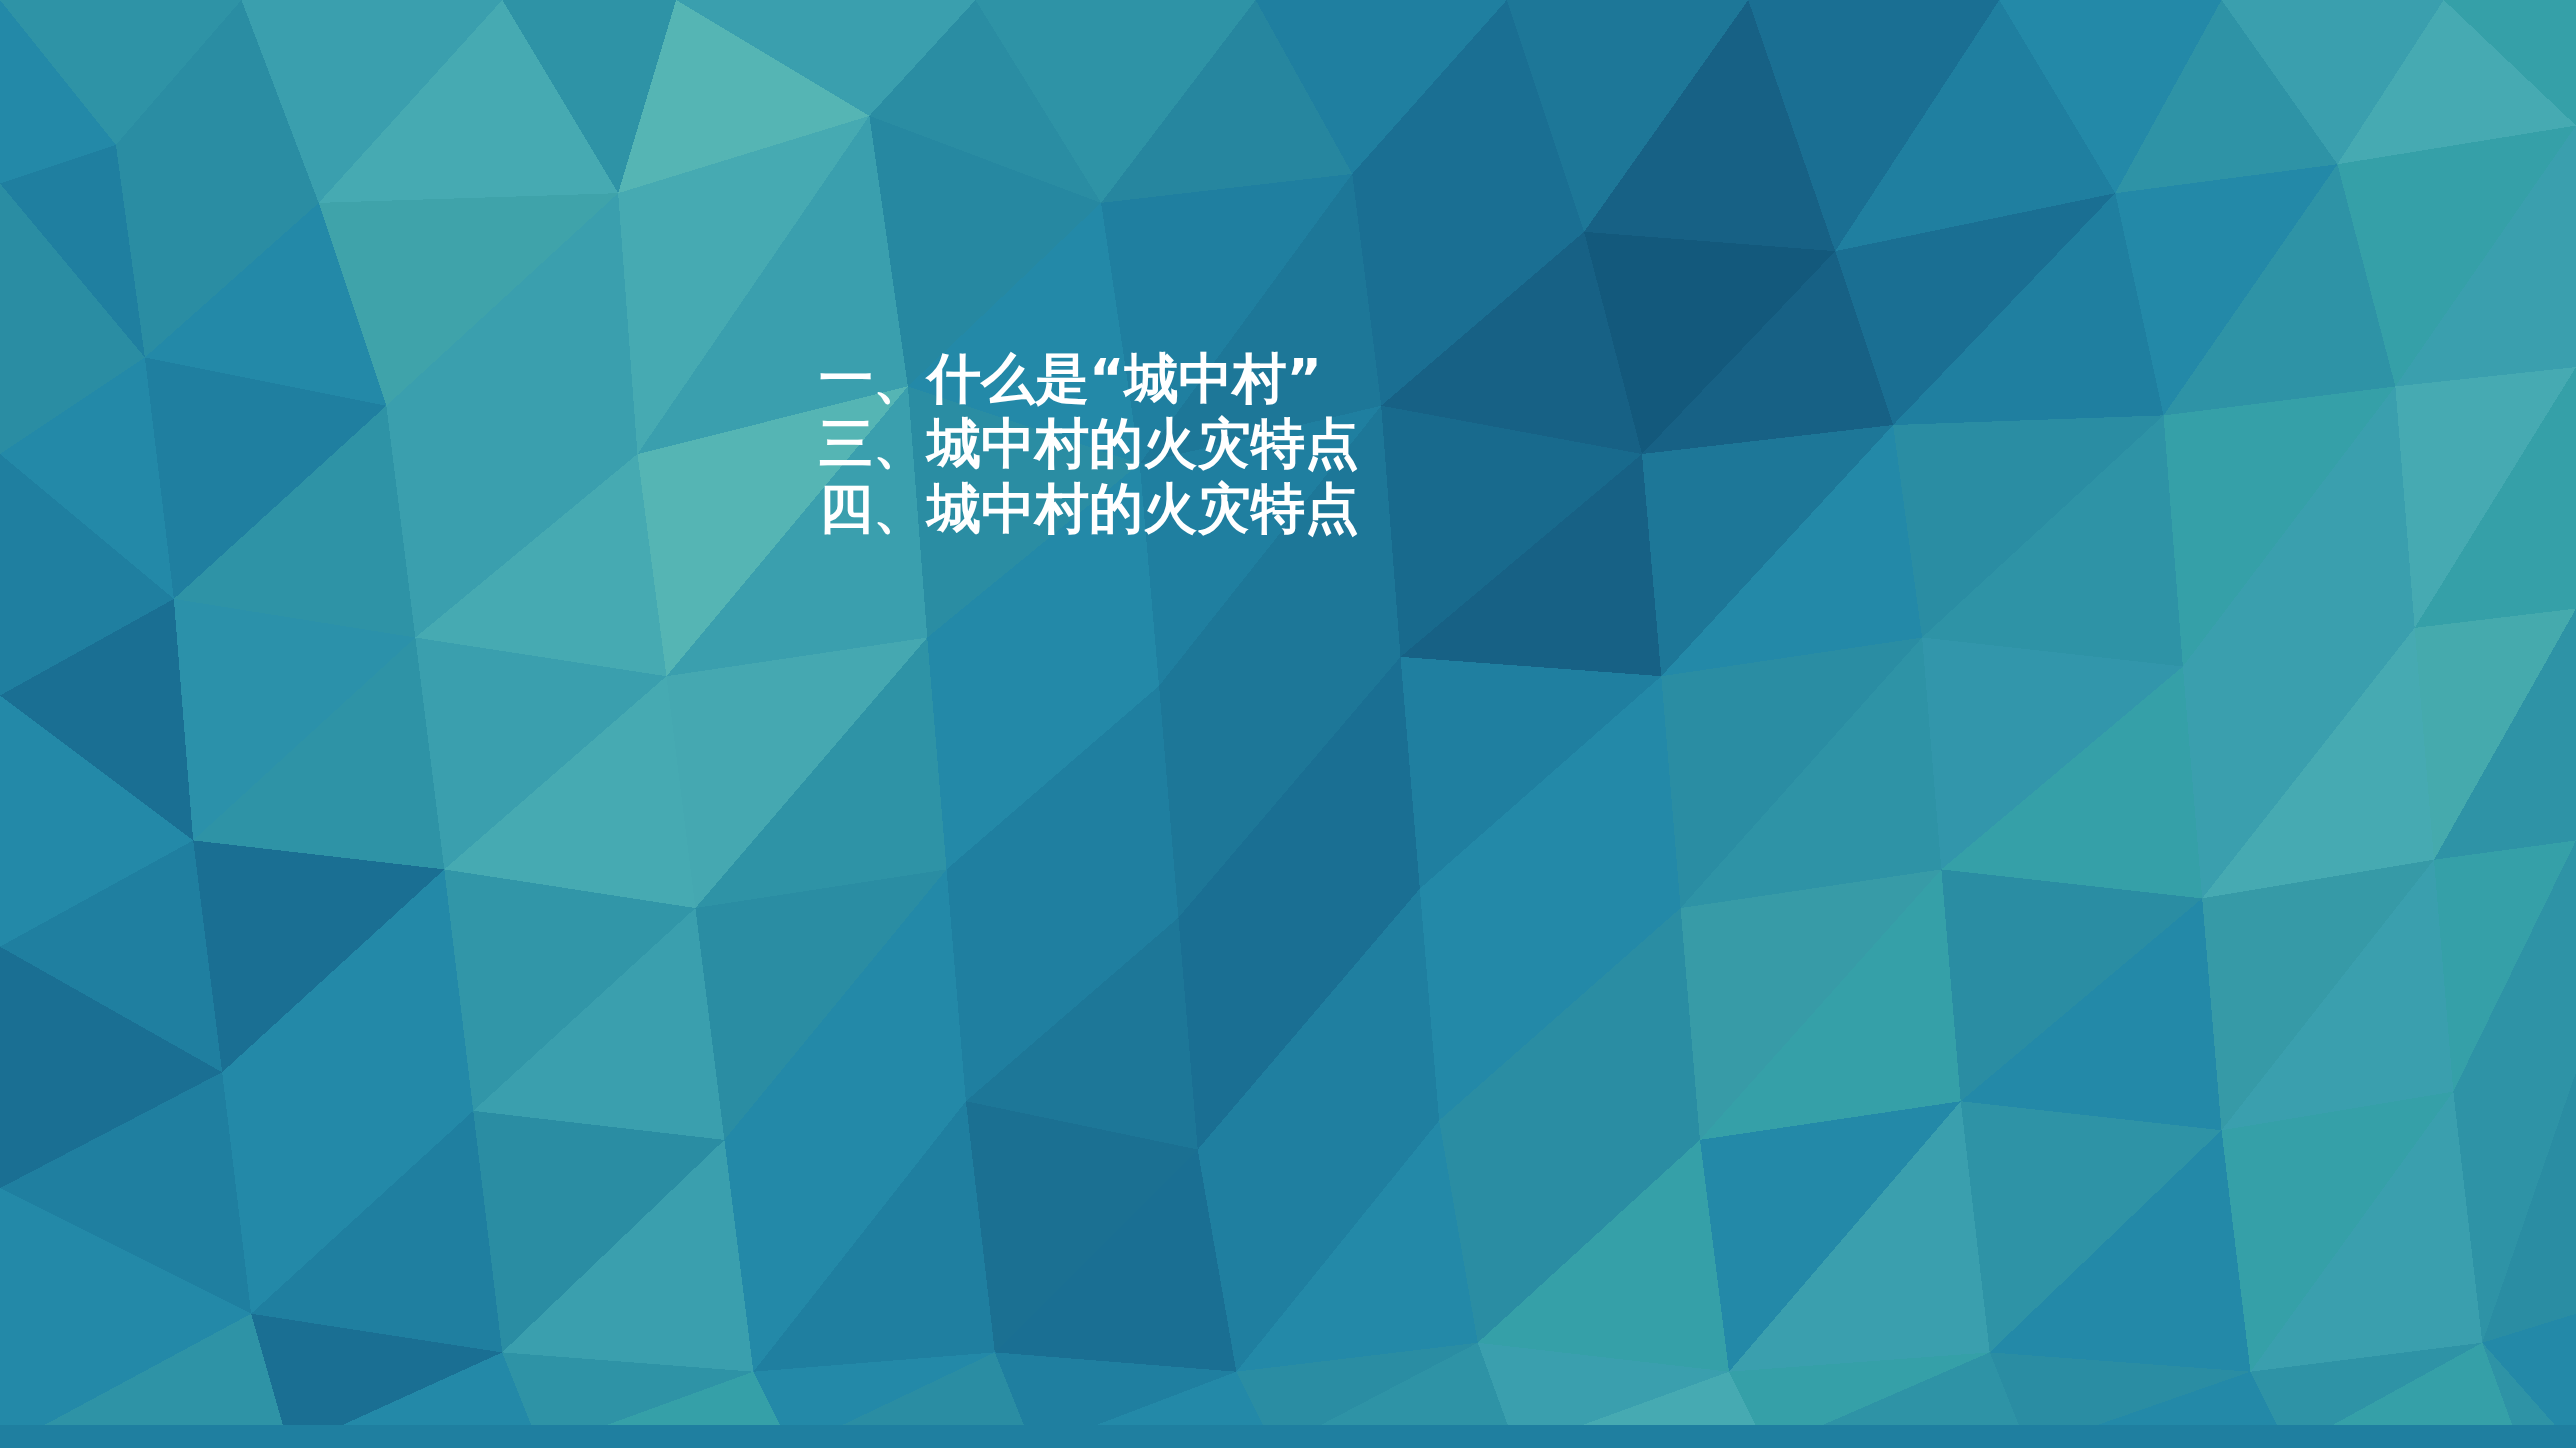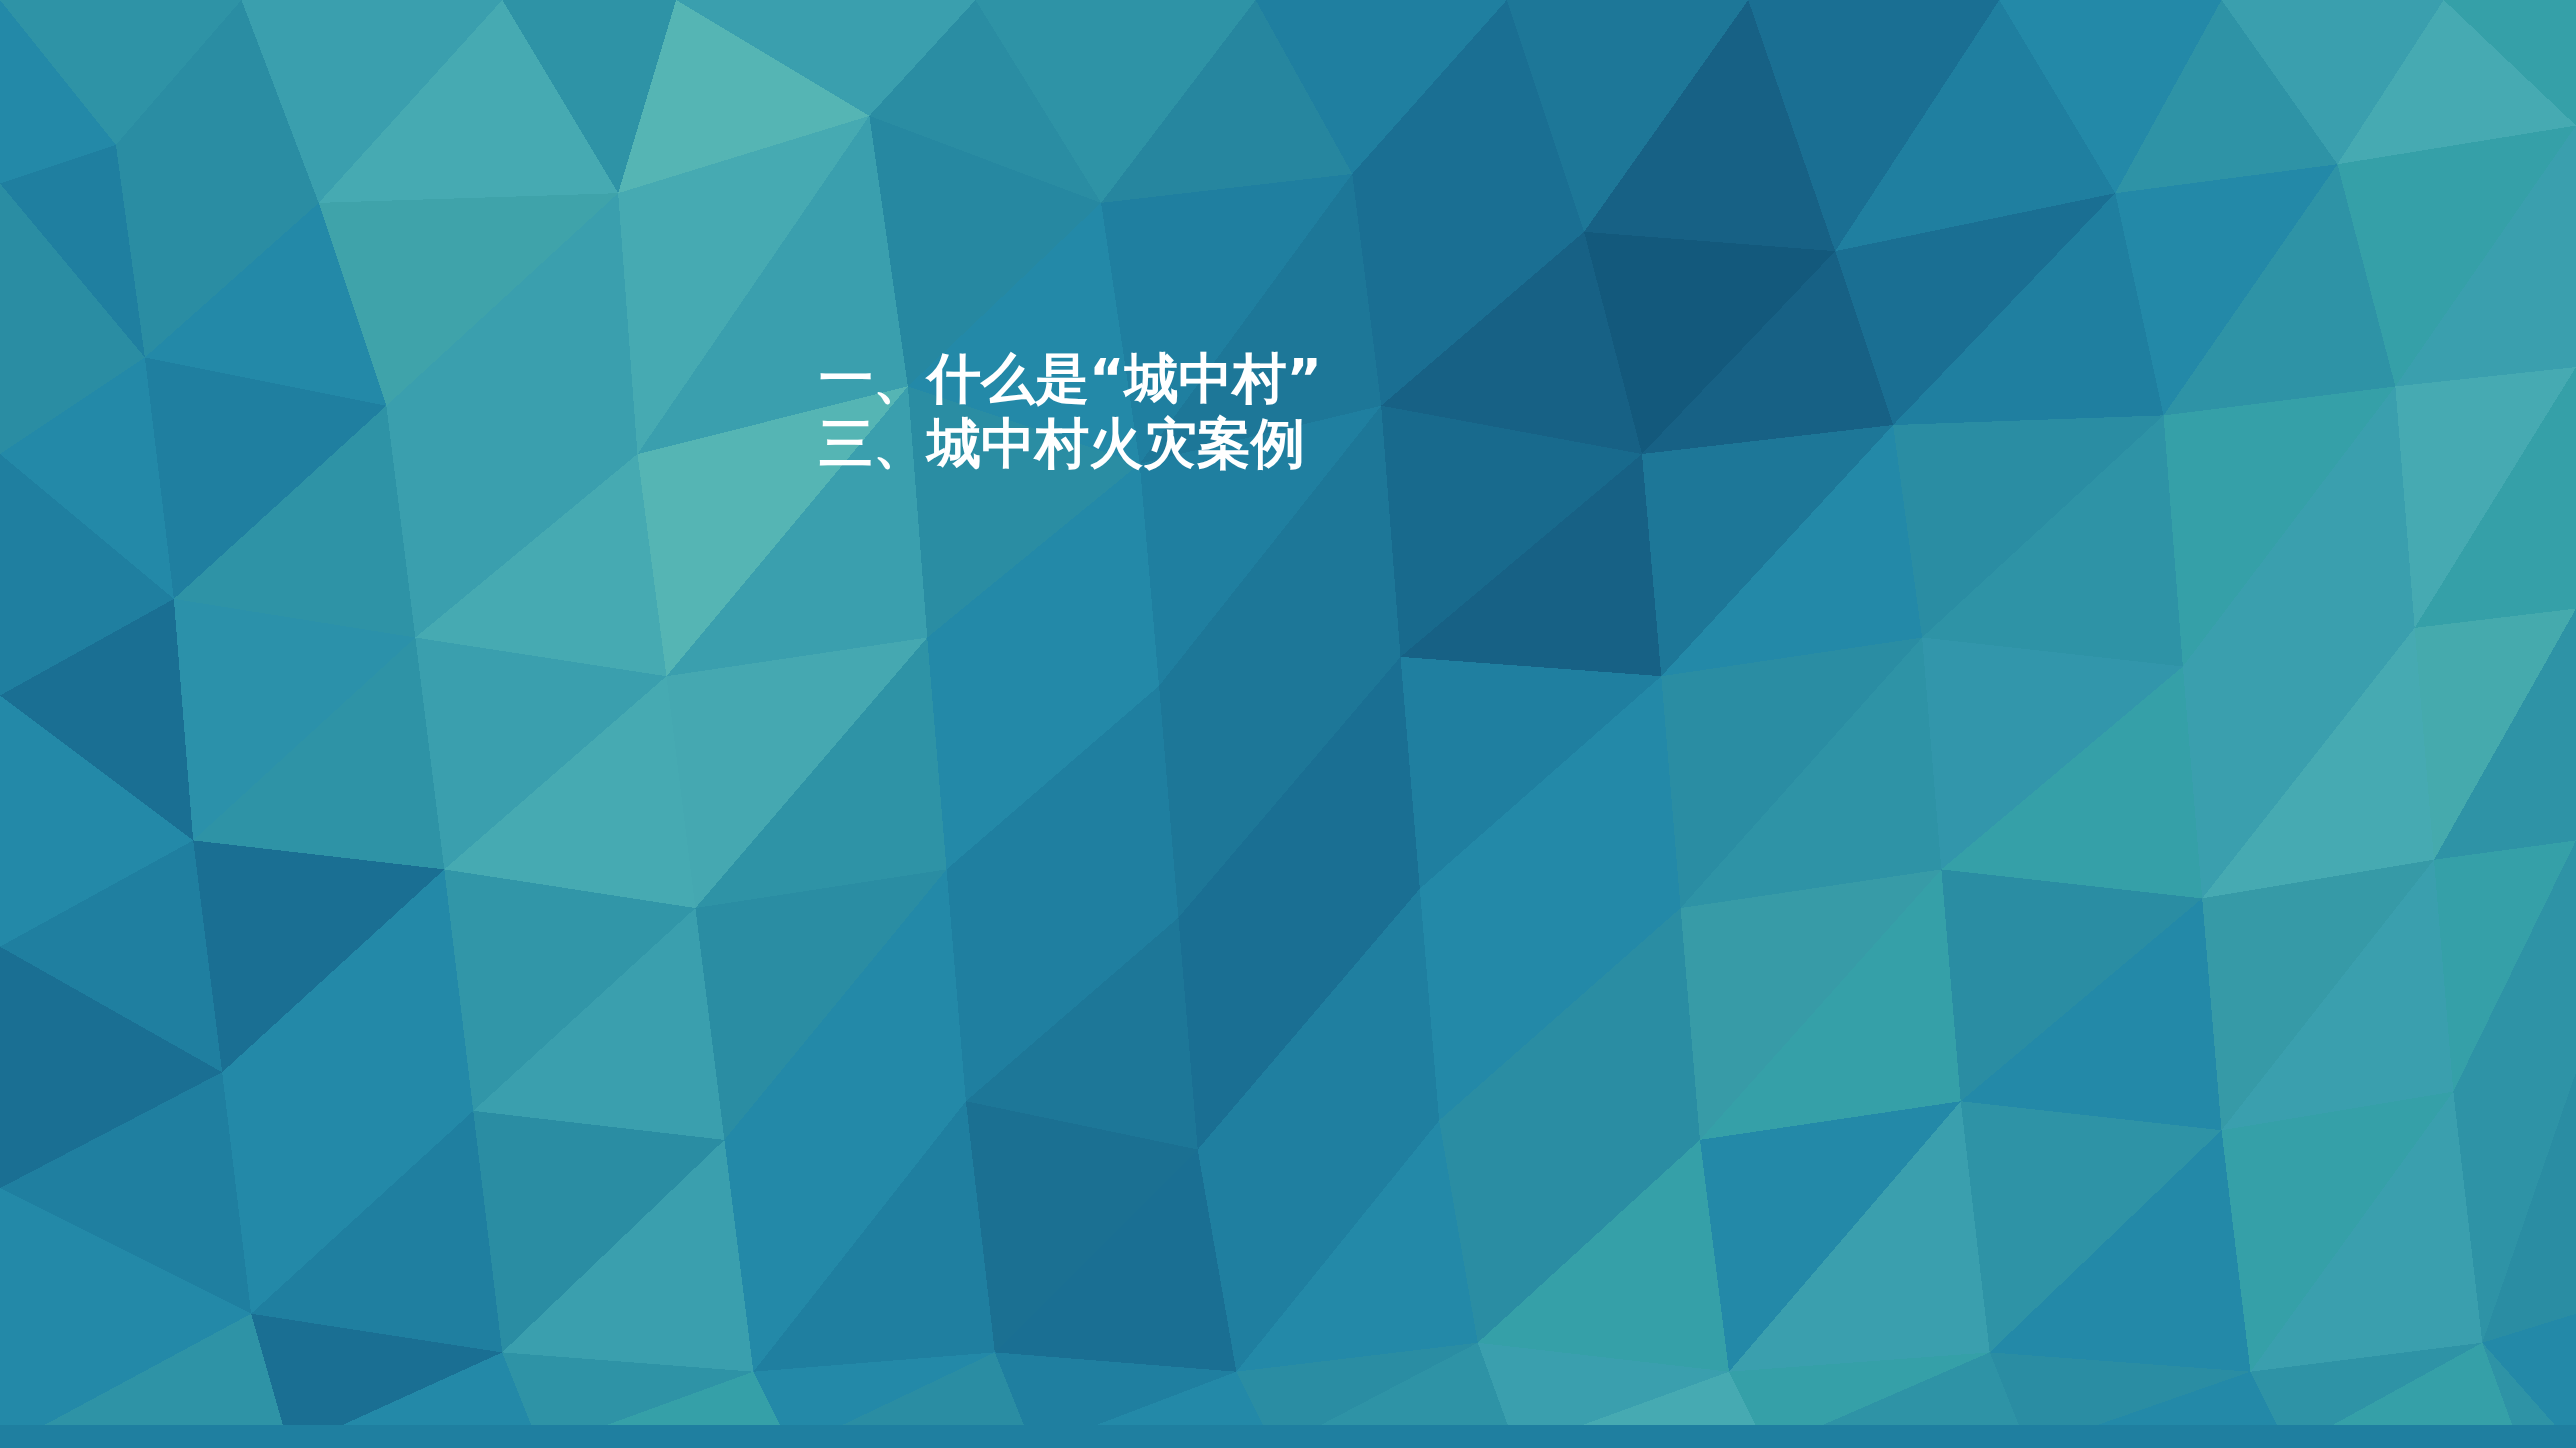--- a/index.html
+++ b/index.html
@@ -215,17 +215,18 @@
     <polygon points="1640,240 1900,260 1700,470" fill="#13597d" opacity="0.45"></polygon>
     <polygon points="1430,420 1700,470 1450,680" fill="#176185" opacity="0.35"></polygon>
     <polygon points="1000,1140 1240,1190 1030,1400" fill="#176185" opacity="0.30"></polygon>
     <polygon points="2280,930 2520,890 2300,1170" fill="#4fb0ad" opacity="0.25"></polygon>
     <polygon points="460,900 720,940 490,1150" fill="#3a9fae" opacity="0.25"></polygon>
     <polygon points="900,120 1140,210 940,400" fill="#1f7fa0" opacity="0.30"></polygon>
   </svg>
 
   <div id="agenda">
     <div class="agenda-line">一、什么是“城中村”</div>
-    <div class="agenda-line">三、城中村火灾案例</div>
+    <div class="agenda-line">三、城中村的火灾特点</div>
+    <div class="agenda-line">四、城中村的火灾特点</div>
   </div>
 
 </div>
 
 
 </body></html>

